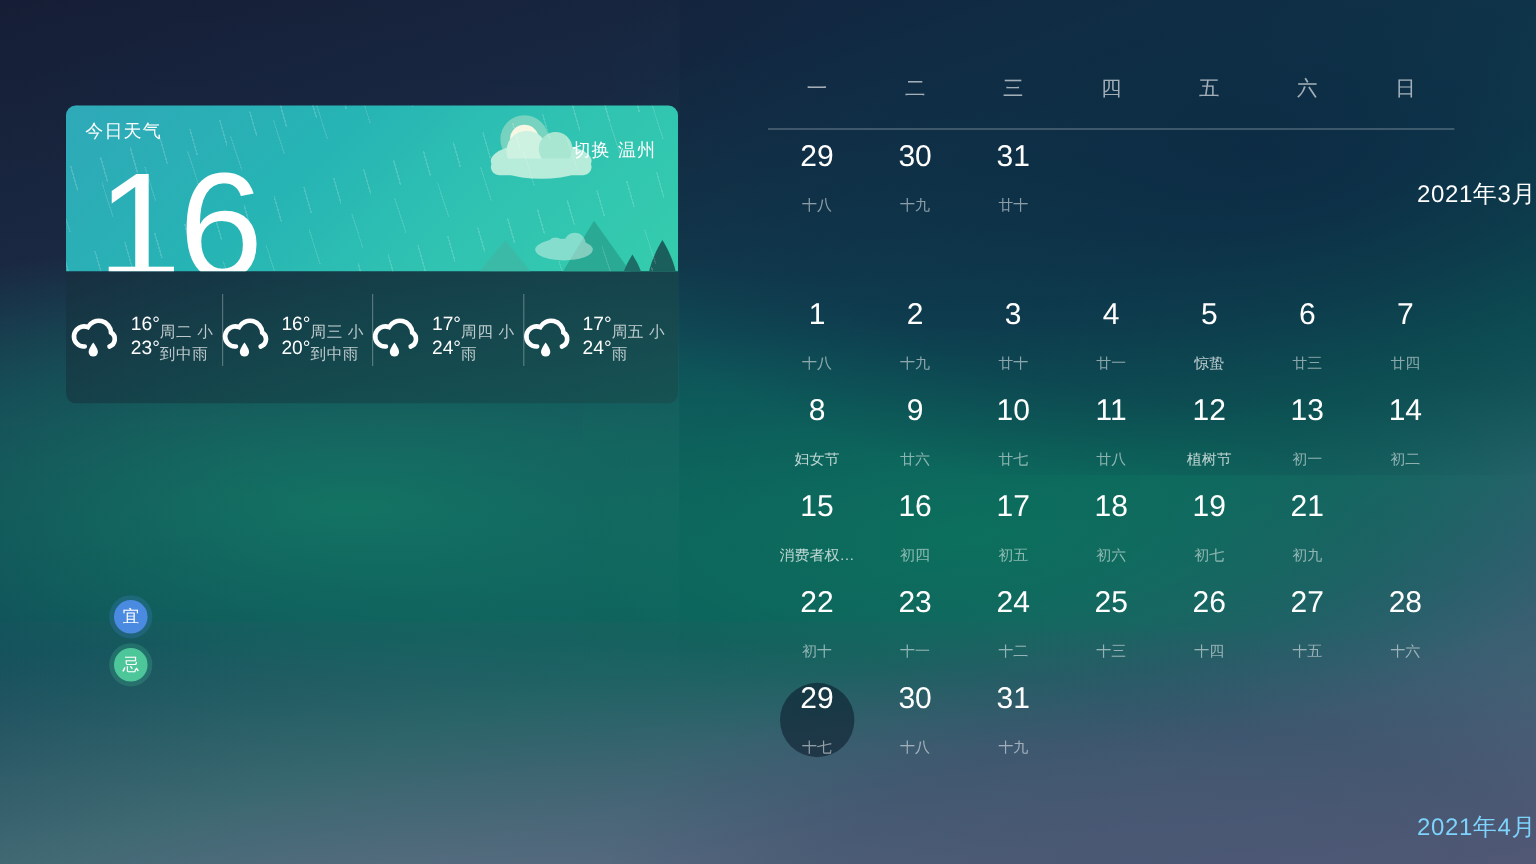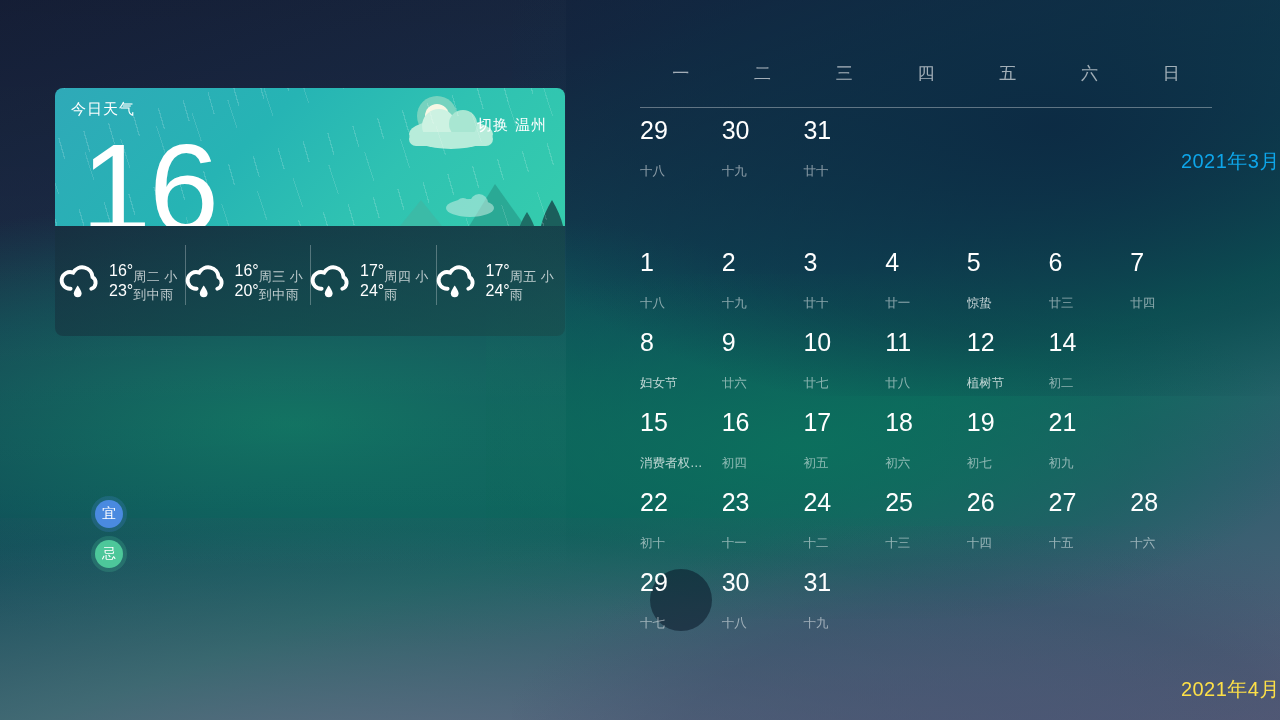--- a/index.html
+++ b/index.html
@@ -117,45 +117,45 @@
   #calendar { position:absolute; left:640px; top:62px; width:572px; }
   #weekday-row { display:grid; grid-template-columns:repeat(7,1fr); }
   .weekday {
     text-align:center; font-size:17px; color:rgba(255,255,255,0.62);
     padding-bottom:22px;
   }
   #calendar-divider { height:1px; background:rgba(255,255,255,0.34); }
   .week-row { display:grid; grid-template-columns:repeat(7,1fr); }
   .day-cell {
     height:80px; display:flex; flex-direction:column;
-    align-items:flex-start; justify-content:center; position:relative;
+    align-items:center; justify-content:center; position:relative;
   }
   .day-num {
     font-size:25px; color:#ffffff; font-weight:400; line-height:1;
     position:relative; z-index:2;
   }
   .day-sub {
     margin-top:22px; font-size:12.5px; color:rgba(255,255,255,0.52);
     line-height:1; position:relative; z-index:2;
     max-width:72px; overflow:hidden; text-overflow:ellipsis; white-space:nowrap;
   }
   .day-cell.festival .day-sub { color:rgba(255,255,255,0.72); }
   .day-cell.selected::before {
     content:""; position:absolute; left:50%; top:50%;
     transform:translate(-50%,-50%);
     width:62px; height:62px; border-radius:50%;
     background:rgba(10,24,40,0.55); z-index:1;
   }
   #month-label-top {
     position:absolute; right:0; top:148px;
-    font-size:20px; color:#0ea5e9; letter-spacing:0.5px;
+    font-size:20px; color:#ffffff; letter-spacing:0.5px;
   }
   #month-label-bottom {
     position:absolute; right:0; top:676px;
-    font-size:20px; color:#fde047; letter-spacing:0.5px;
+    font-size:20px; color:#7dd3fc; letter-spacing:0.5px;
   }
   #month-row-spacer { height:52px; }
 </style>
 </head>
 <body>
 
 <div id="bg-base"></div>
 <div id="bg-glow-teal"></div>
 <div id="bg-glow-green-right"></div>
 <div id="bg-glow-navy-tr"></div>
@@ -373,20 +373,24 @@
         </div>
         <div class="day-cell">
           <div class="day-num">11</div>
           <div class="day-sub">廿八</div>
         </div>
         <div class="day-cell festival">
           <div class="day-num">12</div>
           <div class="day-sub">植树节</div>
         </div>
         <div class="day-cell">
+          <div class="day-num">13</div>
+          <div class="day-sub">初一</div>
+        </div>
+        <div class="day-cell">
           <div class="day-num">14</div>
           <div class="day-sub">初二</div>
         </div>
       </div>
       <div class="week-row">
         <div class="day-cell festival">
           <div class="day-num">15</div>
           <div class="day-sub">消费者权…</div>
         </div>
         <div class="day-cell">

